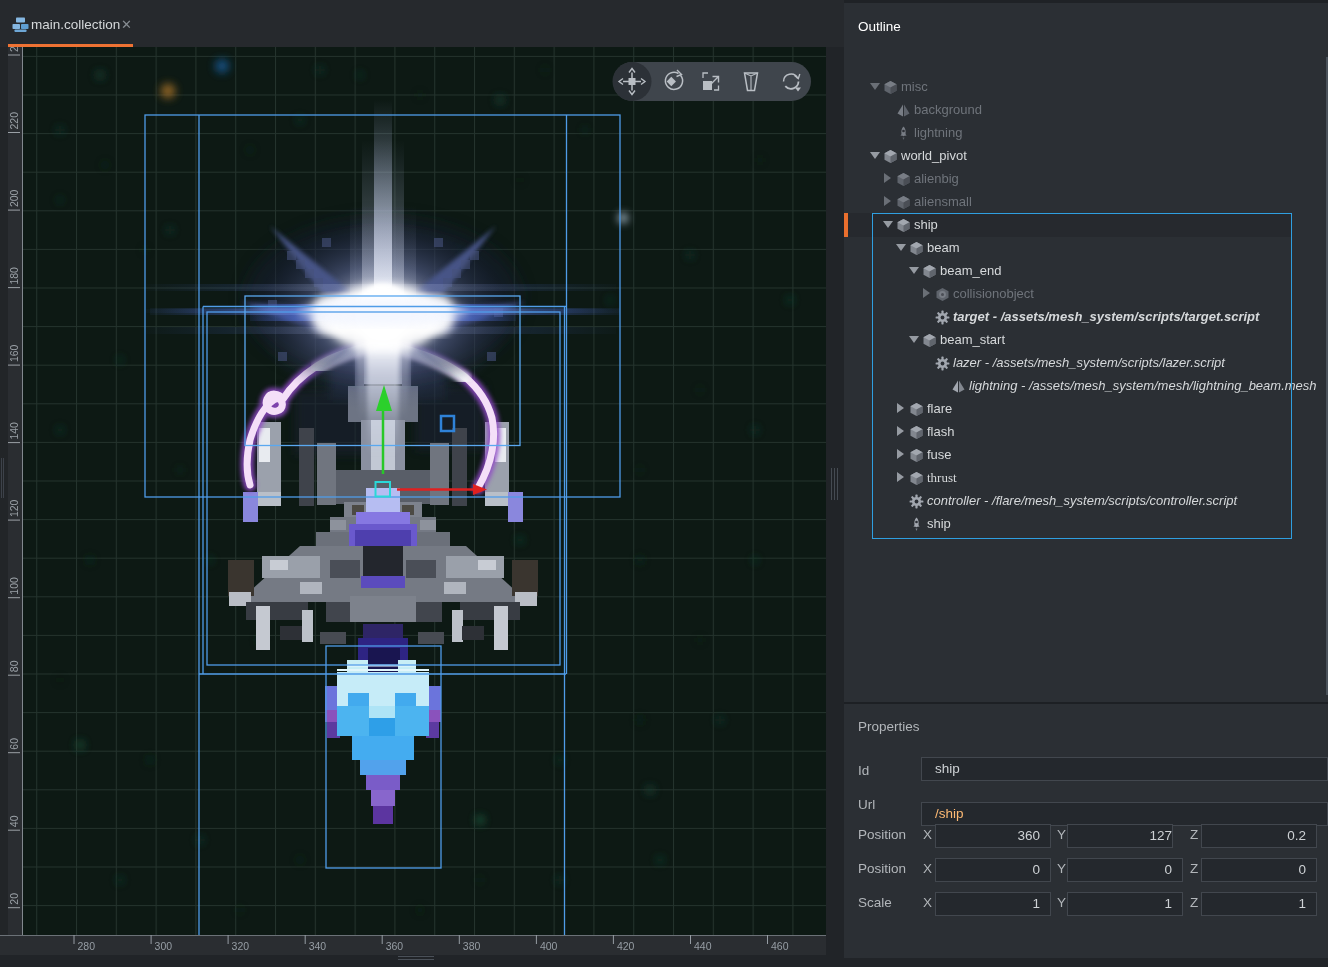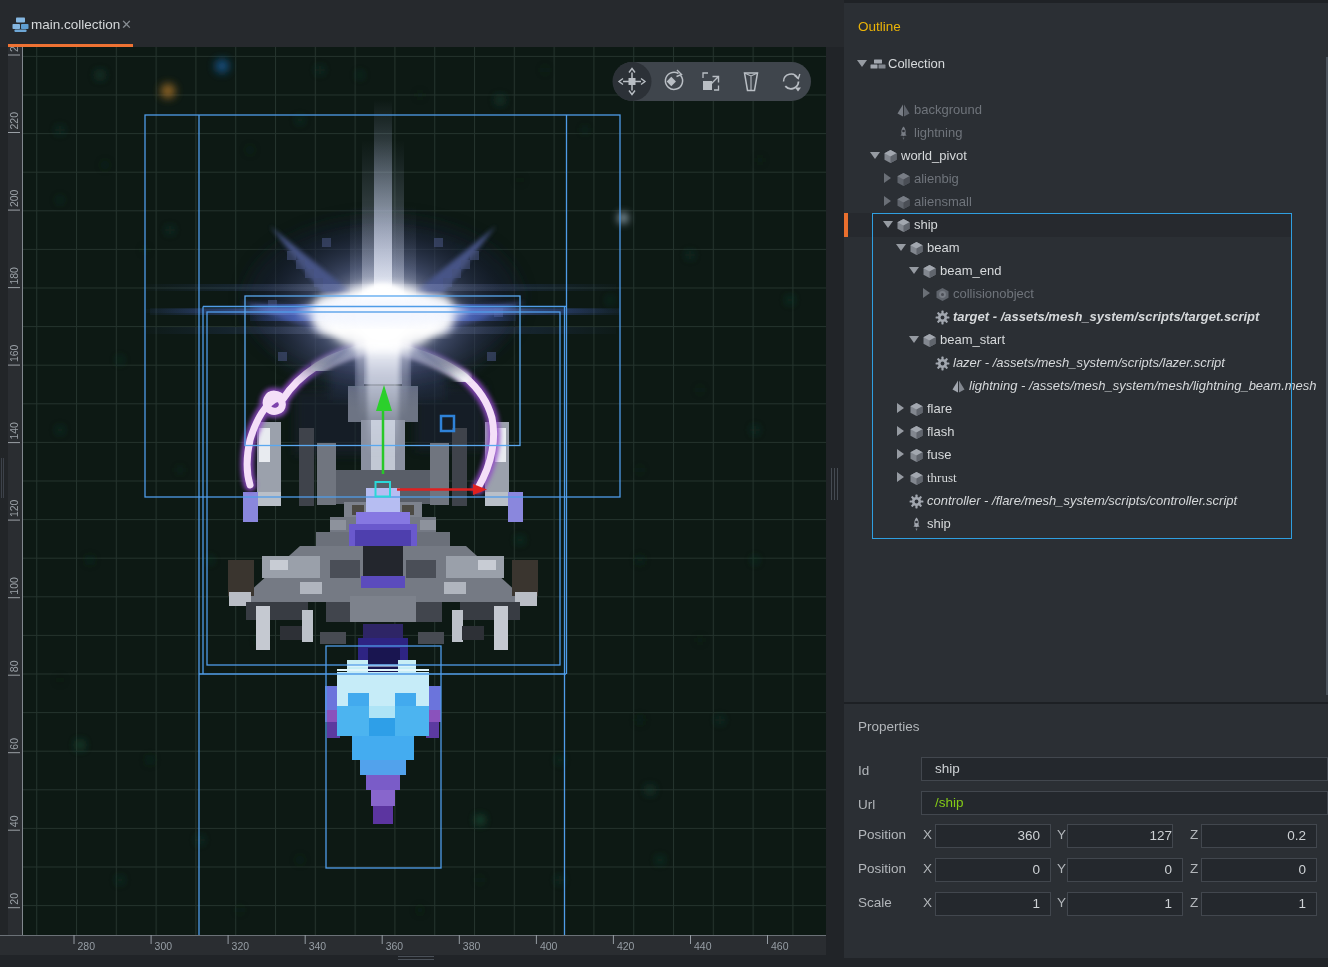--- a/index.html
+++ b/index.html
@@ -10,40 +10,40 @@
 #tabx{left:121px;top:17px;font-size:13px;color:#878d93;}
 #tabline{left:8px;top:44px;width:125px;height:3px;background:#ee7233;}
 #rulerL{left:0;top:47px;width:22px;height:888px;background:#2a2d31;border-right:1px solid #82888e;}
 #rulerLd{left:0;top:47px;width:8px;height:888px;background:#222528;}
 #rulerB{left:0;top:935px;width:826px;height:20px;background:#2a2d31;border-top:1px solid #6b7177;box-sizing:border-box;}
 #divR{left:826px;top:47px;width:18px;height:908px;background:#212428;}
 #stripB{left:0;top:955px;width:1328px;height:12px;background:#212428;}
 #rpanel{left:844px;top:3px;width:484px;height:955px;background:#2b2f34;overflow:hidden;}
 #rtop{left:844px;top:0;width:484px;height:3px;background:#1f2226;}
 #scrollline{left:1326px;top:57px;width:2px;height:638px;background:#4a525a;}
-#outtitle{position:absolute;left:14px;top:16px;font-size:13.5px;color:#eab308;}
+#outtitle{position:absolute;left:14px;top:16px;font-size:13.5px;color:#ffffff;}
 #proptitle{position:absolute;left:14px;top:716px;font-size:13.5px;color:#b2b6ba;}
 #propsep{position:absolute;left:0;top:699px;width:484px;height:2px;background:#1d2024;}
 .row{position:absolute;height:23px;line-height:23px;font-size:13px;color:#d6d9db;white-space:nowrap;}
 .gray{color:#6f747b;}
 .it{font-style:italic;}
 .arr{position:absolute;width:0;height:0;top:8px;}
 .adown{border-left:5px solid transparent;border-right:5px solid transparent;border-top:7px solid #969ba2;}
 .aright{border-top:5px solid transparent;border-bottom:5px solid transparent;border-left:7px solid #969ba2;top:6px;}
 .adown.g{border-top-color:#6a6f76;}
 .aright.g{border-left-color:#6a6f76;}
 .ticon{position:absolute;top:4px;}
 #selrow{position:absolute;left:0;top:209.5px;width:447px;height:24px;background:#26292e;}
 #selbar{position:absolute;left:0;top:209.5px;width:4px;height:24px;background:#ea6f2e;}
 #selbox{position:absolute;left:28px;top:210px;width:418px;height:324px;border:1px solid #2f9fe0;}
 .plabel{position:absolute;font-size:13.5px;color:#b2b6ba;}
 .pfield{position:absolute;height:22px;background:#24282d;border:1px solid #42474e;
  font-size:13.5px;color:#ced2d5;line-height:22px;box-sizing:content-box;}
 .pfield.num{text-align:right;}
-.pfield.ph{color:#84cc16;}
+.pfield.ph{color:#fdba74;margin-top:11px;}
 #lhandle1{left:1px;top:458px;width:1px;height:40px;background:#3d424a;}
 #lhandle2{left:3px;top:458px;width:1px;height:40px;background:#3d424a;}
 </style>
 </head>
 <body>
 <div class="abs" id="tabtxt">main.collection</div>
 <div class="abs" id="tabx">✕</div>
 <div class="abs" id="tabline"></div>
 <svg class="abs" style="left:12px;top:16px" width="17" height="17" viewBox="0 0 17 17">
  <rect x="4" y="1.5" width="9" height="5" rx="0.8" fill="#85b7e2"></rect>
@@ -400,28 +400,28 @@
  <path d="M398,1.5 H434 M398,4.5 H434" stroke="#4a5058" stroke-width="1" fill="none"></path>
 </svg>
 <div class="abs" id="lhandle1"></div>
 <div class="abs" id="lhandle2"></div>
 <div class="abs" id="rtop"></div>
 
 <div class="abs" id="rpanel">
 <div id="outtitle">Outline</div>
 <div id="selrow"></div>
 <div id="selbar"></div>
-<div class="row" style="left:0;top:48.5px;width:484px;">
-      <span class="arr adown" style="left:13px"></span>
-      <span class="ticon" style="left:26px"><svg width="16" height="15" viewBox="0 0 16 15">
-          <rect x="4" y="2.5" width="8" height="4" rx="0.5" fill="#a2a7af"></rect>
-          <rect x="0.5" y="7.5" width="7" height="4" rx="0.5" fill="#a2a7af"></rect>
-          <rect x="8.5" y="7.5" width="7" height="4" rx="0.5" fill="#82878f"></rect>
-        </svg></span>
-      <span class="" style="position:absolute;left:44px">Collection</span>
+<div class="row" style="left:0;top:71.5px;width:484px;">
+      <span class="arr adown g" style="left:26px"></span>
+      <span class="ticon" style="left:39px"><svg width="15" height="15" viewBox="0 0 15 15">
+          <polygon points="7.5,1 13.5,4.2 13.5,10.8 7.5,14 1.5,10.8 1.5,4.2" fill="#5f646c"></polygon>
+          <polygon points="7.5,1 13.5,4.2 7.5,7.4 1.5,4.2" fill="#787d85"></polygon>
+          <polygon points="7.5,7.4 13.5,4.2 13.5,10.8 7.5,14" fill="#4a4e55"></polygon>
+        </svg></span>
+      <span class=" gray" style="position:absolute;left:57px">misc</span>
     </div>
 <div class="row" style="left:0;top:94.5px;width:484px;">
       <span class="ticon" style="left:52px"><svg width="15" height="15" viewBox="0 0 15 15">
           <polygon points="7,1.5 7,13.5 1.5,10.5" fill="#787d85"></polygon>
           <polygon points="8,1.5 8,13.5 13.5,10.5" fill="#5f646c"></polygon>
         </svg></span>
       <span class=" gray" style="position:absolute;left:70px">background</span>
     </div>
 <div class="row" style="left:0;top:117.5px;width:484px;">
       <span class="ticon" style="left:52px"><svg width="15" height="15" viewBox="0 0 15 15">

